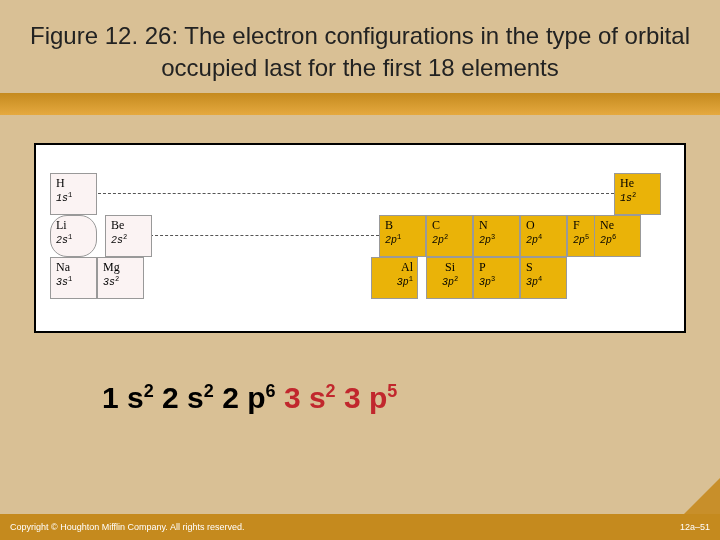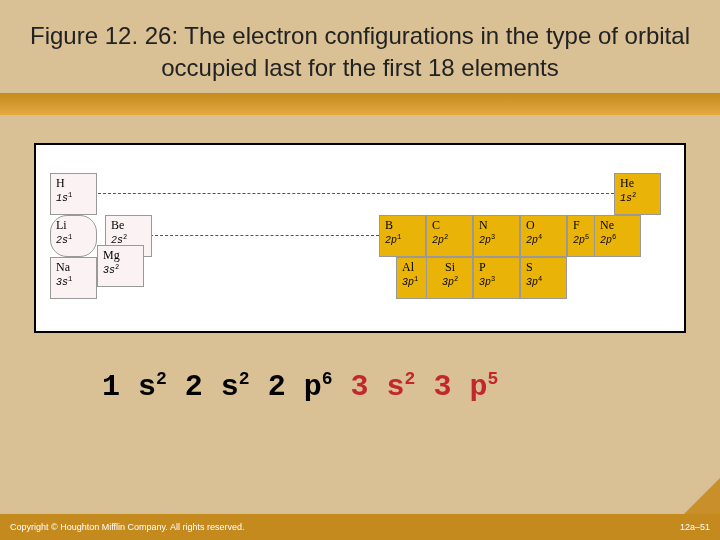--- a/index.html
+++ b/index.html
@@ -19,23 +19,23 @@
   }
   .cell .sym { font-size: 12px; line-height: 1; }
   .cell .conf { font-size: 10px; font-style: italic; margin-top: 3px; line-height: 1; font-family: Liberation Mono, monospace; }
   .cell sup { font-size: 7px; vertical-align: super; font-style: normal; }
   .pcell { background: #eab308; }
   .scell { background: #fbf3f3; }
   .dash {
     position: absolute; border-top: 1.5px dashed #555; height: 0;
   }
   .config-line {
-    font-family: Liberation Mono, monospace;
+    font-family: Liberation Sans, sans-serif;
     font-size: 30px; font-weight: bold;
-    margin-top: 36px; padding-left: 68px;
+    margin-top: 48px; padding-left: 68px;
   }
   .config-line sup { font-size: 18px; }
   .red { color: #c1272d; }
   .black { color: #000; }
   .footer {
     position: absolute; bottom: 0; left: 0; right: 0;
     height: 22px; background: #c58a1e;
     display: flex; justify-content: space-between; align-items: center;
     padding: 13px 10px; font-size: 9px; color: #fff;
   }
@@ -93,25 +93,25 @@
             <div class="conf"><i>2p</i><sup>5</sup></div>
           </div>
           <div class="cell pcell" style="left: 544px; top: 42px;">
             <div class="sym">Ne</div>
             <div class="conf"><i>2p</i><sup>6</sup></div>
           </div>
           <div class="cell scell" style="left: 0px; top: 84px;">
             <div class="sym">Na</div>
             <div class="conf"><i>3s</i><sup>1</sup></div>
           </div>
-          <div class="cell scell" style="left: 47px; top: 72px;">
+          <div class="cell scell" style="left: 47px; top: 84px;">
             <div class="sym">Mg</div>
             <div class="conf"><i>3s</i><sup>2</sup></div>
           </div>
-          <div class="cell pcell" style="left: 346px; top: 84px;">
+          <div class="cell pcell" style="left: 321px; top: 84px; text-align: right;">
             <div class="sym">Al</div>
             <div class="conf"><i>3p</i><sup>1</sup></div>
           </div>
           <div class="cell pcell" style="left: 376px; top: 84px; text-align: center;">
             <div class="sym">Si</div>
             <div class="conf"><i>3p</i><sup>2</sup></div>
           </div>
           <div class="cell pcell" style="left: 423px; top: 84px;">
             <div class="sym">P</div>
             <div class="conf"><i>3p</i><sup>3</sup></div>

